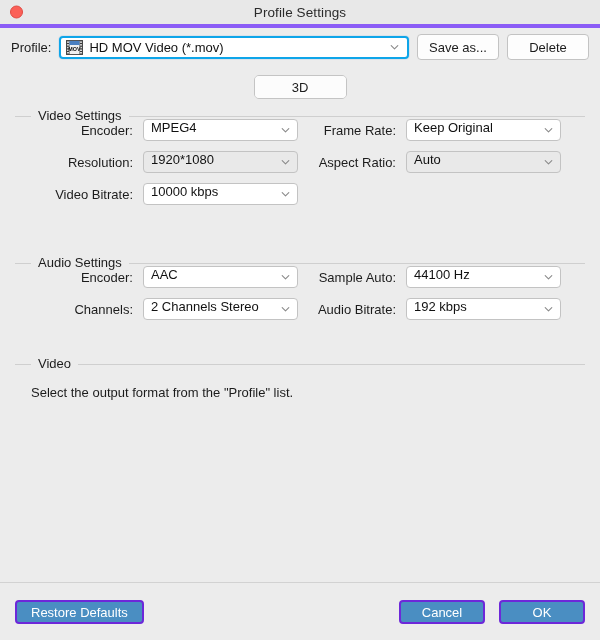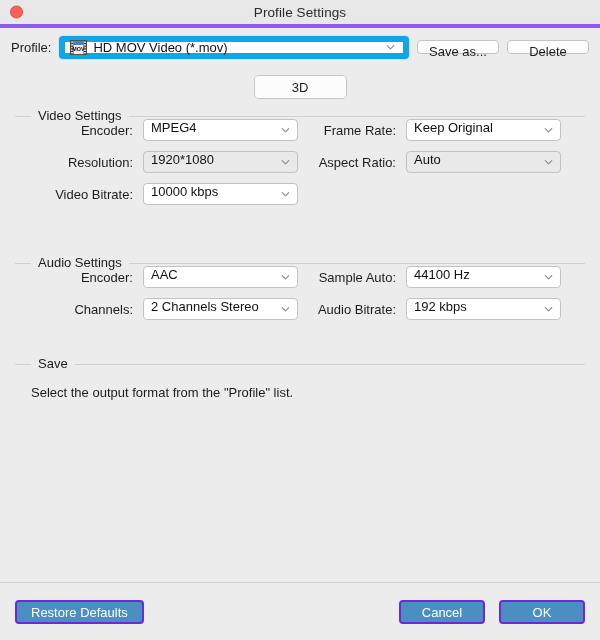--- a/index.html
+++ b/index.html
@@ -67,21 +67,21 @@
   .profile-label {
     font-size: 13px;
     color: #1c1c1c;
     white-space: nowrap;
   }
   .profile-combo {
     position: relative;
     flex: 1 1 auto;
     height: 23px;
     background: #ffffff;
-    border: 6px solid #0ea5e9;
+    border: 2px solid #0ea5e9;
     border-radius: 4px;
     display: flex;
     align-items: center;
     padding: 0 24px 0 5px;
     gap: 6px;
     min-width: 0;
     box-shadow: 0 0 0 1px rgba(160,195,226,0.25);
   }
   .mov-icon {
     flex: 0 0 auto;
@@ -100,21 +100,21 @@
     position: absolute;
     right: 7px;
     top: 50%;
     transform: translateY(-50%);
     width: 11px;
     height: 11px;
     pointer-events: none;
   }
   .plain-btn {
     flex: 0 0 auto;
-    height: 14px;
+    height: 26px;
     min-width: 82px;
     padding: 0 10px;
     background: #fdfdfd;
     border: 1px solid #c3c3c3;
     border-radius: 4px;
     font-family: "Liberation Sans", sans-serif;
     font-size: 13px;
     color: #1c1c1c;
     cursor: default;
     line-height: 21px;
@@ -412,21 +412,21 @@
               <path d="M2.2 4.2 L5.5 7.3 L8.8 4.2" fill="none" stroke="#8a8a8a" stroke-width="1.1" stroke-linecap="round" stroke-linejoin="round"></path>
             </svg>
         </div>
       </div>
     </div>
 
     <div class="spacer-audio"></div>
 
     <div class="group">
       <div class="group-line">
-        <span class="group-title">Save</span>
+        <span class="group-title">Video</span>
       </div>
       <div class="help-text">Select the output format from the "Profile" list.</div>
     </div>
 
   </div>
 
   <div class="footer">
     <button class="blue-btn">Restore Defaults</button>
     <div class="footer-right">
       <button class="blue-btn cancel">Cancel</button>

